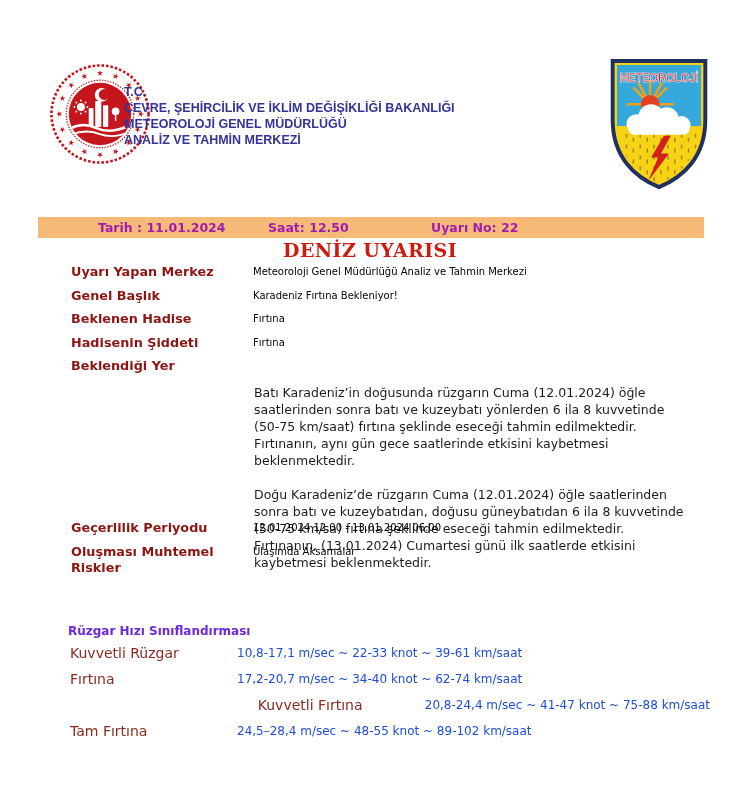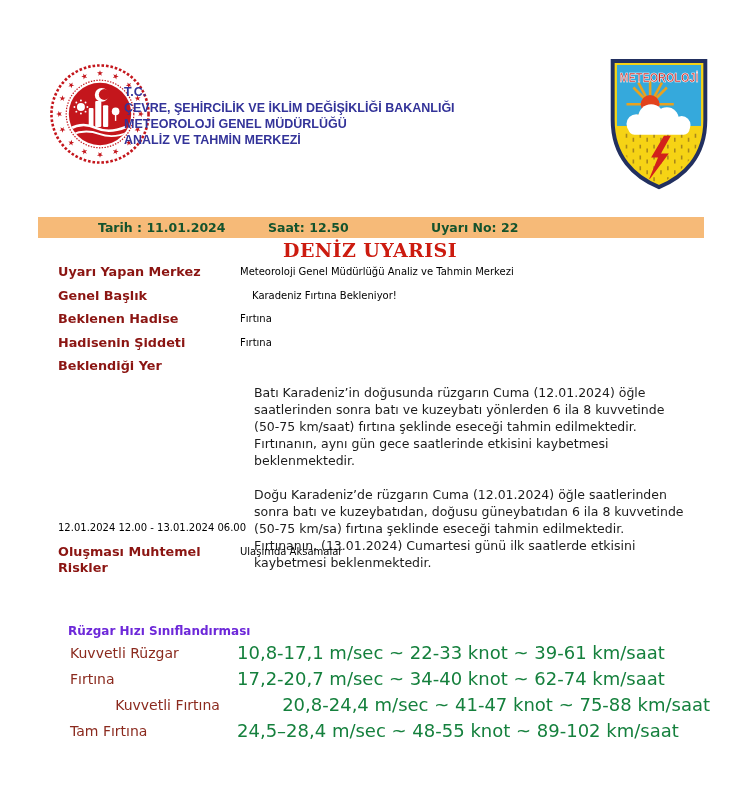--- a/index.html
+++ b/index.html
@@ -8,45 +8,45 @@
 
   
   .emblem-left{position:absolute;left:48px;top:60px;width:104px;height:108px;}
   .emblem-right{position:absolute;left:604px;top:55px;width:110px;height:136px;}
   .header-text{position:absolute;left:124px;top:84px;width:480px;text-align:left;
                color:#333399;font-weight:bold;font-size:12.5px;line-height:16px;
                font-family:"Liberation Sans","DejaVu Sans",sans-serif;}
 
   
   .info-bar{position:absolute;left:38px;top:217px;width:666px;height:21px;background:#f6ba78;}
-  .info-bar span{position:absolute;top:3px;font-weight:bold;font-size:12.5px;color:#14532d;white-space:nowrap;}
+  .info-bar span{position:absolute;top:3px;font-weight:bold;font-size:12.5px;color:#a21caf;white-space:nowrap;}
   .info-date{left:60px;} .info-time{left:230px;} .info-no{left:393px;}
 
   
   .doc-title{position:absolute;top:239px;left:0;width:740px;text-align:center;
              font-family:"DejaVu Serif","Liberation Serif",serif;font-weight:bold;
              font-size:19px;color:#cc1b0f;letter-spacing:.4px;}
 
   
-  .f-row{position:absolute;left:58px;display:flex;width:655px;}
+  .f-row{position:absolute;left:71px;display:flex;width:655px;}
   .f-label{flex:none;width:182px;color:#8b1512;font-weight:bold;font-size:12.8px;line-height:16px;}
   .f-value{font-size:10px;line-height:16px;color:#000000;}
-  .row-1{top:264px;} .row-2{top:288px;gap:12px;} .row-3{top:311px;} .row-4{top:335px;} .row-5{top:358px;}
+  .row-1{top:264px;} .row-2{top:288px;} .row-3{top:311px;} .row-4{top:335px;} .row-5{top:358px;}
   .row-validity{top:520px;} .row-risks{top:544px;}
 
   
   .paragraphs{position:absolute;left:237px;top:367px;width:470px;}
   .paragraphs p{margin:17px;font-size:12.5px;line-height:17px;color:#1c1c1c;}
   .paragraphs p + p{margin-top:11px;}
 
   
   .wind-heading{position:absolute;left:68px;top:624px;color:#6d28d9;font-weight:bold;font-size:12px;}
   .w-row{position:absolute;left:70px;display:flex;width:640px;}
   .w-label{flex:none;width:167px;color:#8b2a1e;font-size:14px;line-height:16px;}
-  .w-value{font-size:18px;line-height:16px;color:#15803d;}
+  .w-value{font-size:12px;line-height:16px;color:#1d4ed8;}
   .w-1{top:645px;} .w-2{top:671px;} .w-3{top:697px;justify-content:flex-end;} .w-4{top:723px;}
 </style>
 </head>
 <body>
 
 <div class="page">
 
   <svg class="emblem-left" viewBox="0 0 120 120" xmlns="http://www.w3.org/2000/svg" aria-hidden="true">
     <defs>
       <polygon id="st" points="0,-3.6 0.82,-1.13 3.42,-1.11 1.33,0.43 2.12,2.91 0,1.4 -2.12,2.91 -1.33,0.43 -3.42,-1.11 -0.82,-1.13" fill="#c4161c"></polygon>
@@ -189,20 +189,21 @@
     <div class="f-label">Beklendiği Yer</div>
     <div class="f-value"></div>
   </div>
 
   <div class="paragraphs">
     <p>Batı Karadeniz’in doğusunda rüzgarın Cuma (12.01.2024) öğle saatlerinden sonra batı ve kuzeybatı yönlerden 6 ila 8 kuvvetinde (50-75 km/saat) fırtına şeklinde eseceği tahmin edilmektedir. Fırtınanın, aynı gün gece saatlerinde etkisini kaybetmesi beklenmektedir.</p>
     <p>Doğu Karadeniz’de rüzgarın Cuma (12.01.2024) öğle saatlerinden sonra batı ve kuzeybatıdan, doğusu güneybatıdan 6 ila 8 kuvvetinde (50-75 km/sa) fırtına şeklinde eseceği tahmin edilmektedir. Fırtınanın, (13.01.2024) Cumartesi günü ilk saatlerde etkisini kaybetmesi beklenmektedir.</p>
   </div>
 
   <div class="f-row row-validity">
+    <div class="f-label">Geçerlilik Periyodu</div>
     <div class="f-value">12.01.2024 12.00 - 13.01.2024 06.00</div>
   </div>
   <div class="f-row row-risks">
     <div class="f-label">Oluşması Muhtemel Riskler</div>
     <div class="f-value">Ulaşımda Aksamalar</div>
   </div>
 
   <div class="wind-heading">Rüzgar Hızı Sınıflandırması</div>
 
   <div class="w-row w-1">

